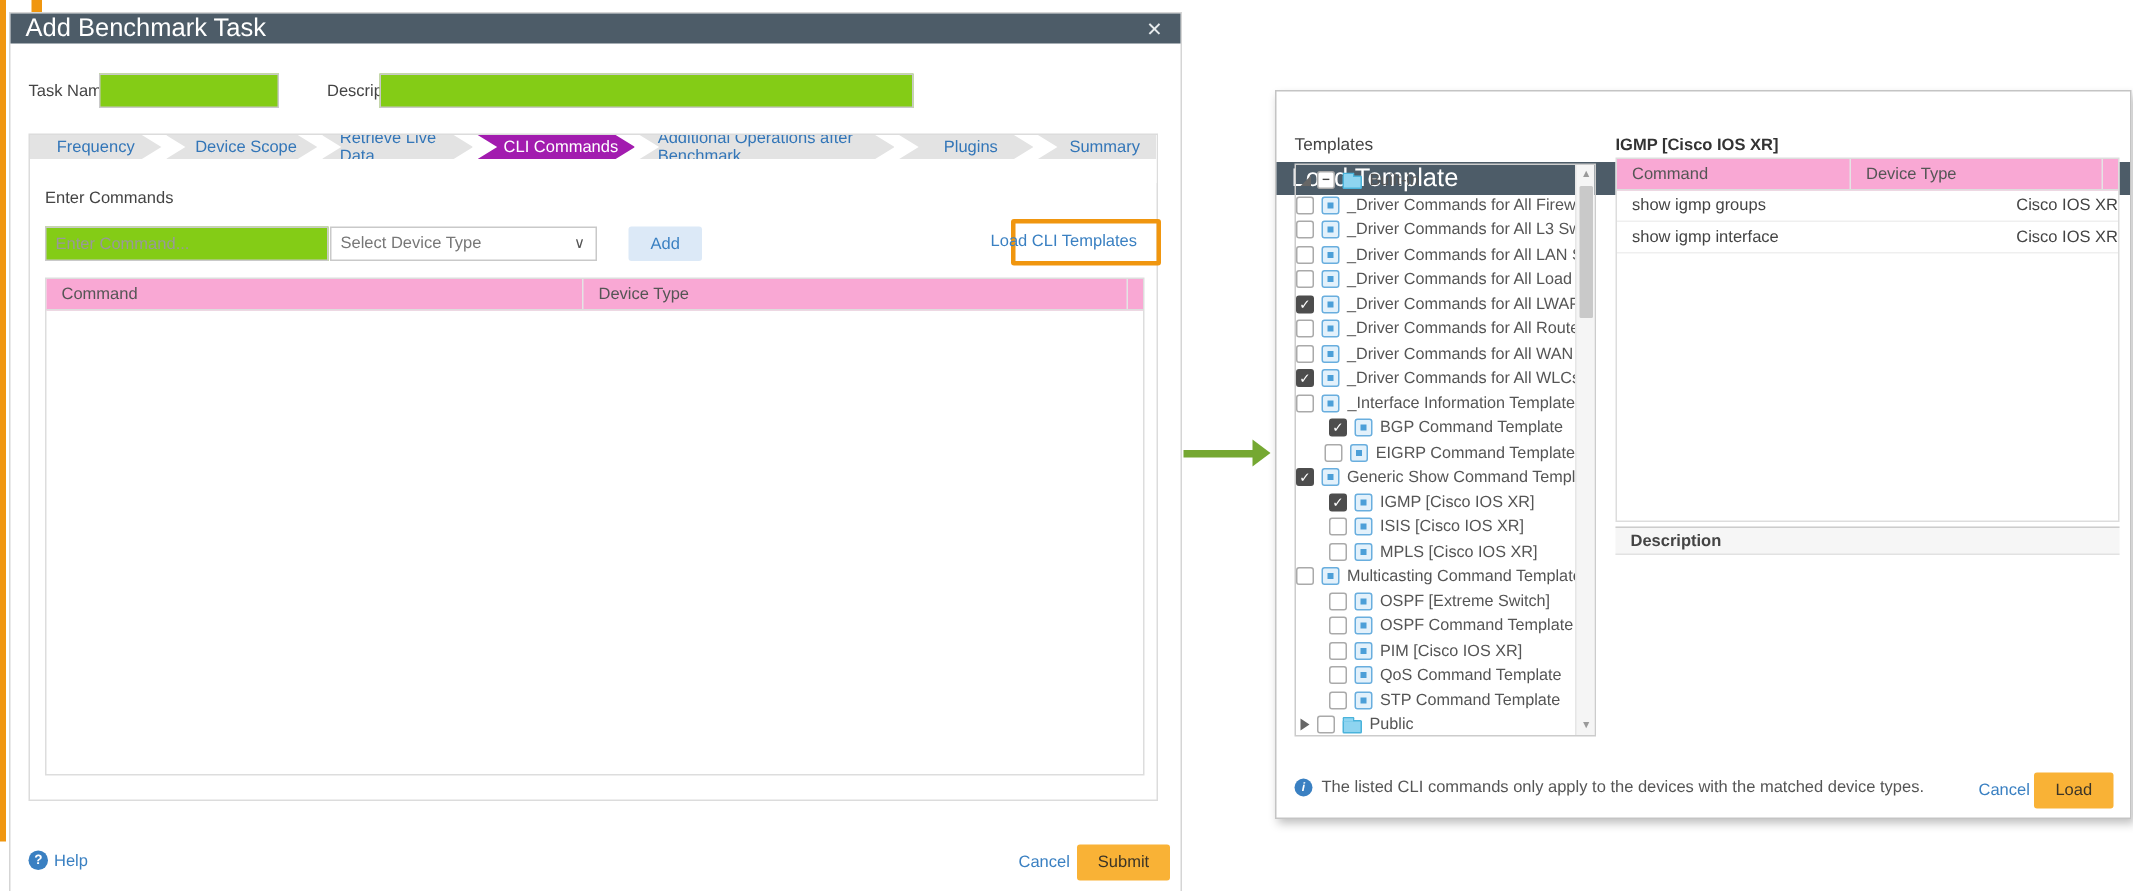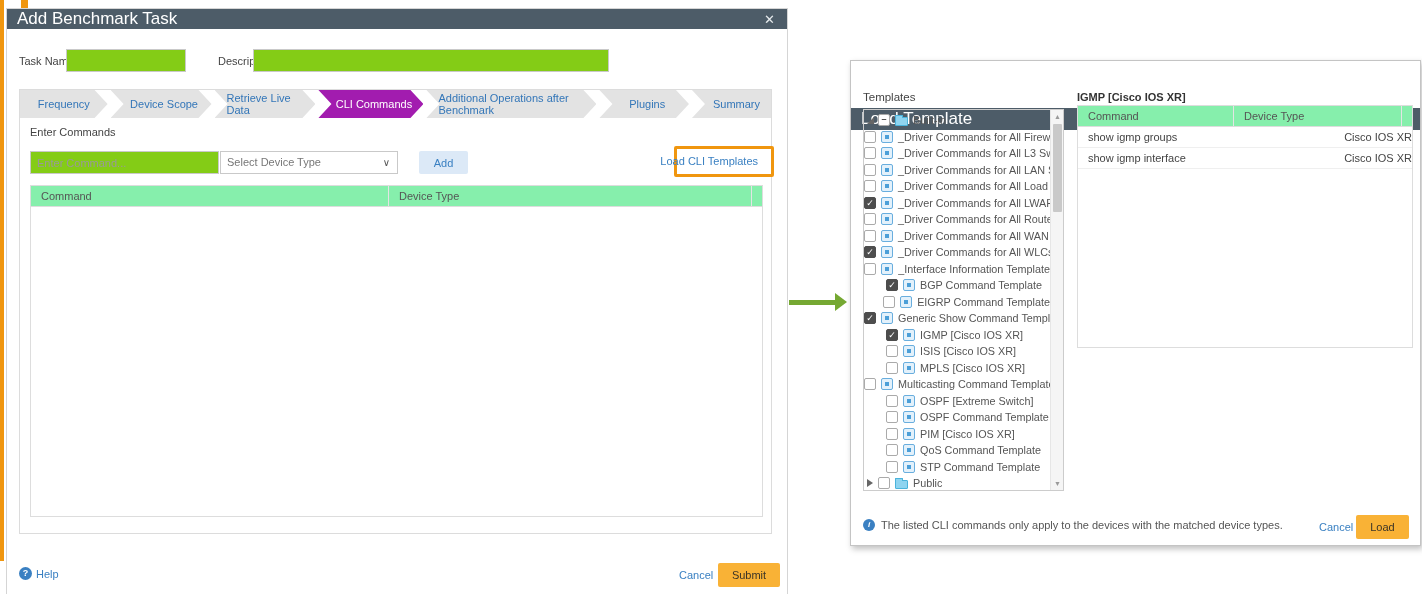--- a/index.html
+++ b/index.html
@@ -30,39 +30,39 @@
   .lbl { position:absolute; line-height:24px; color:#444; }
   .txt-input { position:absolute; height:23px; border:1px solid #c9c9c9; background:#84cc16;
                font-family:"Liberation Sans", sans-serif; font-size:11px; color:#333; padding:0 6px; }
   .txt-input::placeholder { color:#999; }
 
   .panel { position:absolute; left:12px; top:80px; width:753px; height:445px;
            border:1px solid #dcdcdc; background:#fff; }
 
   
   .tabbar { position:absolute; left:0; top:0; right:0; height:32px; background:#fff; display:flex; }
-  .tab { height:28px; display:flex; align-items:center; justify-content:center;
+  .tab { height:16px; display:flex; align-items:center; justify-content:center;
          background:#E3E3E3; color:#3376B8; cursor:pointer; padding:0 6px 0 12px; margin-left:3px;
          clip-path:polygon(13px 50%, 0 0, calc(100% - 13px) 0, 100% 50%, calc(100% - 13px) 100%, 0 100%); }
   .tab.first { margin-left:0; clip-path:polygon(0 0, calc(100% - 13px) 0, 100% 50%, calc(100% - 13px) 100%, 0 100%); padding-left:6px; }
   .tab.last { clip-path:polygon(13px 50%, 0 0, 100% 0, 100% 100%, 0 100%); padding-right:2px; }
   .tab.active { background:#a21caf; color:#fff; }
 
   .enter-commands-lbl { position:absolute; left:10px; top:36px; color:#444; }
   .cmd-row { position:absolute; left:10px; top:61px; right:10px; height:23px; }
   .select-box { position:absolute; left:190px; top:0; width:178px; height:23px; border:1px solid #c9c9c9;
                 color:#777; line-height:21px; padding:0 6px; cursor:pointer; background:#fff; }
   .select-box .chev { position:absolute; right:7px; top:0; color:#555; font-size:10px; }
   .btn-add { position:absolute; left:389px; top:0; width:49px; height:23px; background:#DCE9F7; color:#3A80C2;
              border:none; border-radius:2px; font-family:"Liberation Sans", sans-serif; font-size:11px; cursor:pointer; }
   .link { color:#3A80C2; cursor:pointer; text-decoration:none; }
   .load-cli-link { position:absolute; right:13px; top:65px; }
 
   .cmd-table { position:absolute; left:10px; top:95px; width:733px; height:332px; border:1px solid #ddd; background:#fff; }
-  .tbl-header { display:flex; height:21px; background:#86efac; border-bottom:1px solid #ddd; color:#555; }
+  .tbl-header { display:flex; height:21px; background:#f9a8d4; border-bottom:1px solid #ddd; color:#555; }
   .tbl-header .th { line-height:20px; padding-left:10px; }
   .cmd-table .th1 { width:357px; }
   .cmd-table .th2 { flex:1; border-left:1px solid #e4e4e4; }
   .cmd-table .th3 { width:8px; border-left:1px solid #e4e4e4; }
 
   .dlg-footer-left { position:absolute; left:0; bottom:0; width:100%; height:40px; }
   .help { position:absolute; left:12px; top:13px; display:flex; align-items:center; gap:4px; cursor:pointer; }
   .icon-circle { width:13px; height:13px; border-radius:50%; background:#3A80C2; color:#fff;
                  font-size:9px; font-weight:bold; text-align:center; line-height:13px; display:inline-block; }
   .cancel-left { position:absolute; left:672px; top:15px; }
@@ -360,20 +360,21 @@
           <div class="td td1">show igmp groups</div>
           <div class="td td2">Cisco IOS XR</div>
         </div>
         <div class="tbl-row">
           <div class="td td1">show igmp interface</div>
           <div class="td td2">Cisco IOS XR</div>
         </div>
       </div>
   </div>
 
+  <div class="desc-bar">Description</div>
 
   <div class="footer-right">
     <div class="info-note">
       <span class="icon-circle">i</span>
       <span>The listed CLI commands only apply to the devices with the matched device types.</span>
     </div>
     <a class="link cancel-right">Cancel</a>
     <button class="btn-amber btn-load">Load</button>
   </div>
 </div>

